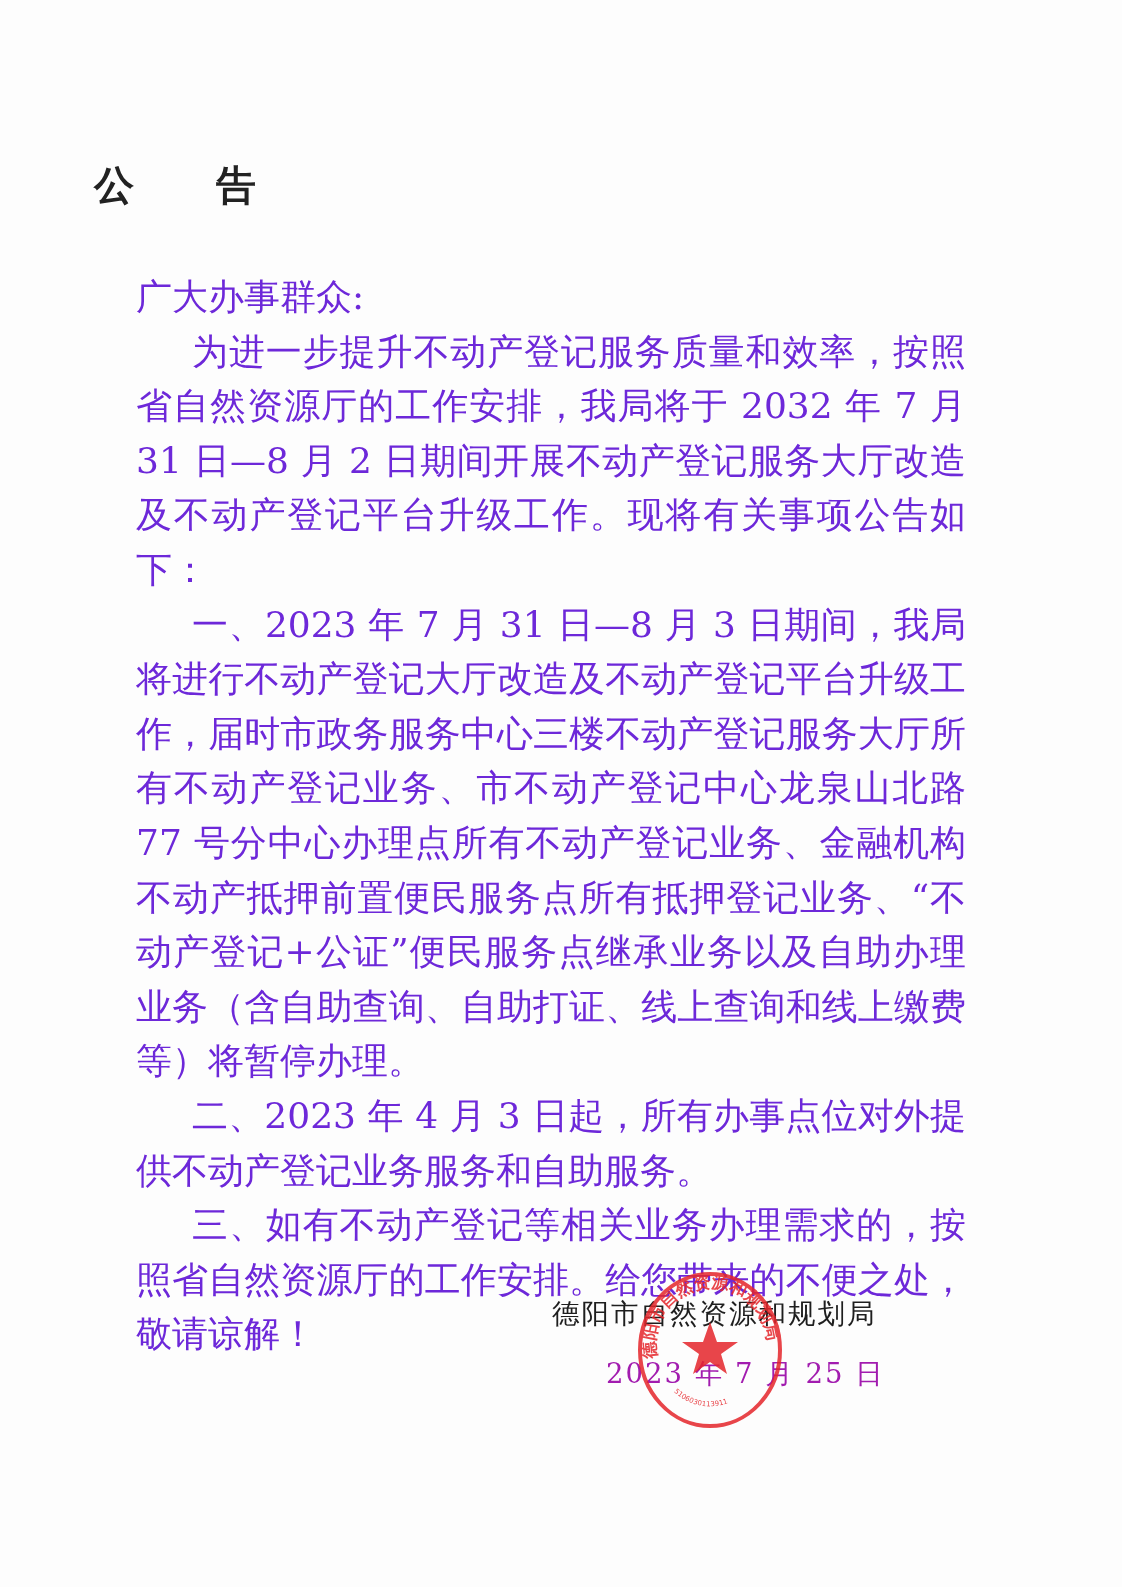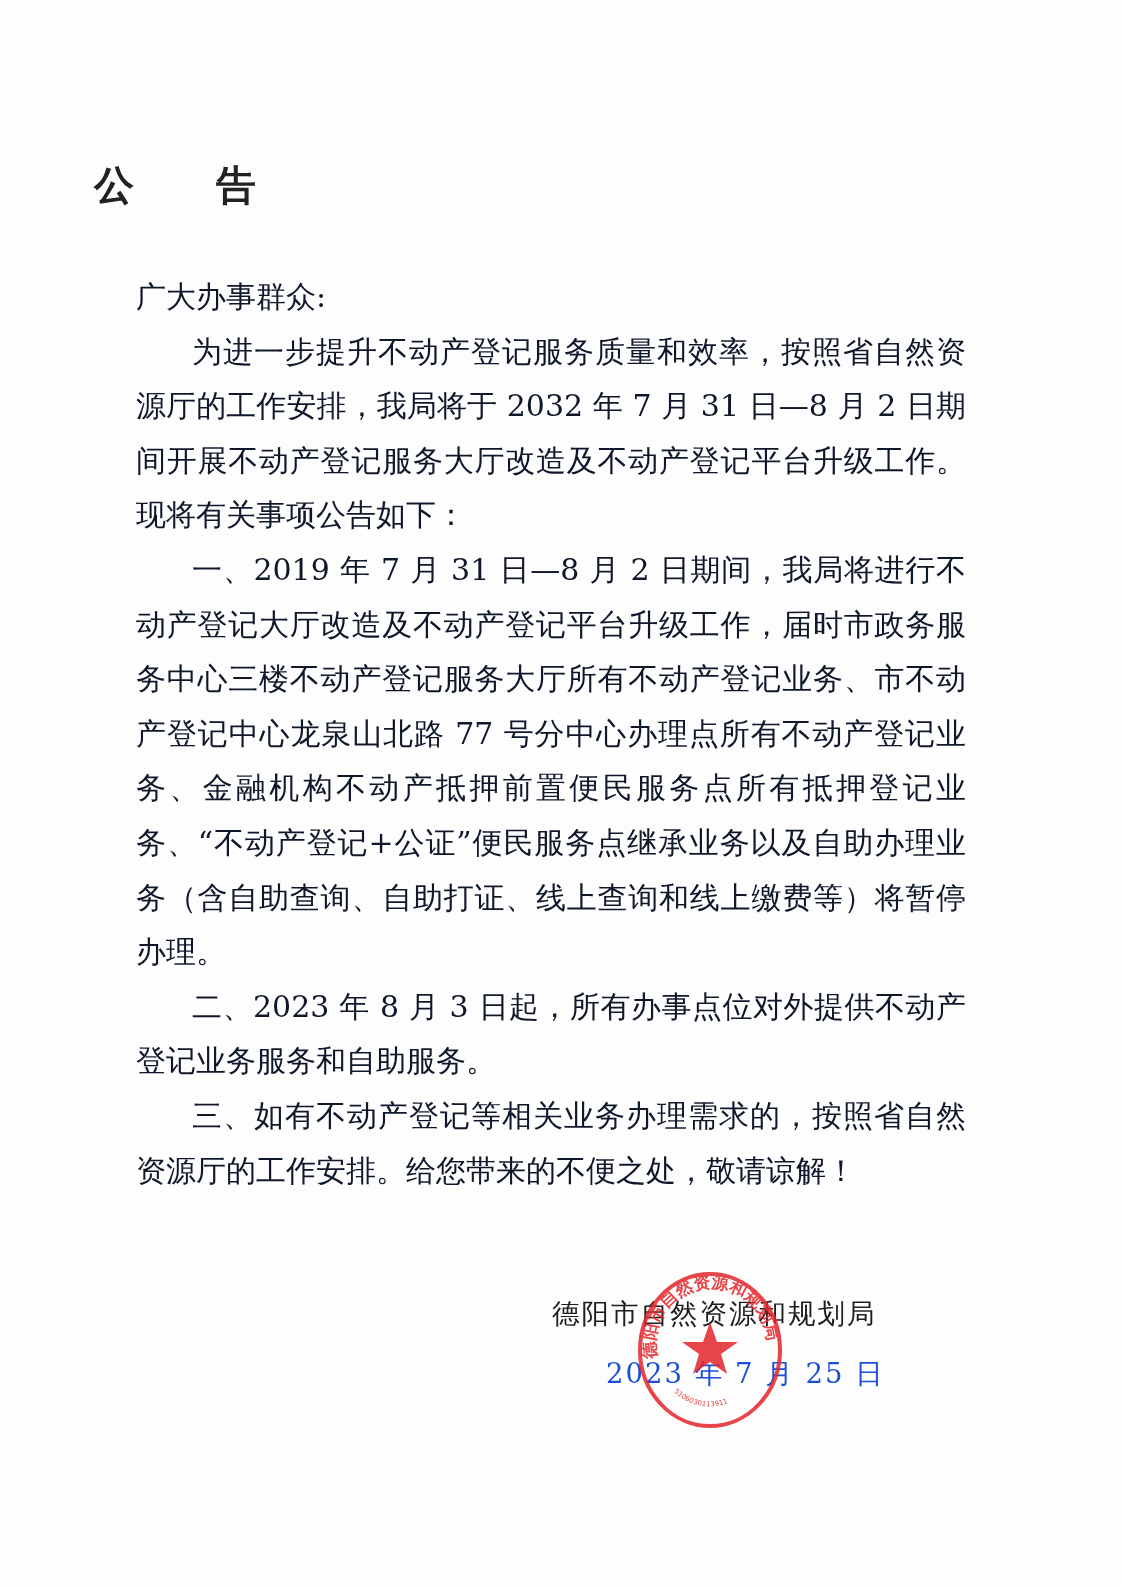--- a/index.html
+++ b/index.html
@@ -2,38 +2,38 @@
 <html><head>
 <meta charset="utf-8">
 <style>
   html, body { margin: 0; padding: 0; background: #ffffff; }
   body { width: 1122px; height: 1587px; position: relative; overflow: hidden;
          font-family: "DejaVu Serif", "Liberation Serif", serif; color: #1a1a1a; }
   .page { position: absolute; left: 0; top: 0; width: 1122px; height: 1587px; background: #fdfdfd; }
   .title { position: absolute; top: 158px; left: 0; width: 1122px; 
            font-size: 40px; font-weight: bold; letter-spacing: 82px; text-indent: 82px; color: #222; padding-left: 12px; }
   .body-text { position: absolute; left: 136px; top: 270px; width: 830px;
-               font-size: 30px; line-height: 54.6px; color: #0f172a; }
+               font-size: 36px; line-height: 54.6px; color: #6d28d9; }
   .body-text p { margin: 0; text-align: justify; text-justify: inter-character; }
   .indent { text-indent: 56px; }
   .sign { position: absolute; left: 552px; top: 1296px; font-size: 27.5px; letter-spacing: 2px; color: #1e1e1e; z-index: 2; }
-  .date { position: absolute; left: 606px; top: 1356px; font-size: 27.5px; letter-spacing: 2px; color: #1d4ed8; z-index: 2; }
+  .date { position: absolute; left: 606px; top: 1356px; font-size: 27.5px; letter-spacing: 2px; color: #a21caf; z-index: 2; }
   .stamp { position: absolute; left: 636px; top: 1270px; width: 148px; height: 160px; z-index: 3; opacity: 0.85; }
 </style>
 </head>
 <body>
 
 <div class="page">
   <div class="title">公告</div>
 
   <div class="body-text">
     <p>广大办事群众:</p>
     <p class="indent">为进一步提升不动产登记服务质量和效率，按照省自然资源厅的工作安排，我局将于 2032 年 7 月 31 日—8 月 2 日期间开展不动产登记服务大厅改造及不动产登记平台升级工作。现将有关事项公告如下：</p>
-    <p class="indent">一、2019 年 7 月 31 日—8 月 2 日期间，我局将进行不动产登记大厅改造及不动产登记平台升级工作，届时市政务服务中心三楼不动产登记服务大厅所有不动产登记业务、市不动产登记中心龙泉山北路 77 号分中心办理点所有不动产登记业务、金融机构不动产抵押前置便民服务点所有抵押登记业务、“不动产登记+公证”便民服务点继承业务以及自助办理业务（含自助查询、自助打证、线上查询和线上缴费等）将暂停办理。</p>
-    <p class="indent">二、2023 年 8 月 3 日起，所有办事点位对外提供不动产登记业务服务和自助服务。</p>
+    <p class="indent">一、2023 年 7 月 31 日—8 月 3 日期间，我局将进行不动产登记大厅改造及不动产登记平台升级工作，届时市政务服务中心三楼不动产登记服务大厅所有不动产登记业务、市不动产登记中心龙泉山北路 77 号分中心办理点所有不动产登记业务、金融机构不动产抵押前置便民服务点所有抵押登记业务、“不动产登记+公证”便民服务点继承业务以及自助办理业务（含自助查询、自助打证、线上查询和线上缴费等）将暂停办理。</p>
+    <p class="indent">二、2023 年 4 月 3 日起，所有办事点位对外提供不动产登记业务服务和自助服务。</p>
     <p class="indent">三、如有不动产登记等相关业务办理需求的，按照省自然资源厅的工作安排。给您带来的不便之处，敬请谅解！</p>
   </div>
 
   <div class="sign">德阳市自然资源和规划局</div>
   <div class="date">2023 年 7 月 25 日</div>
 
   <svg class="stamp" viewBox="0 0 148 160">
     <defs>
       <path id="ringPath" d="M 22 92 A 56 56 0 1 1 128 92"></path>
       <path id="codePath" d="M 30 112 A 52 52 0 0 0 118 112"></path>

